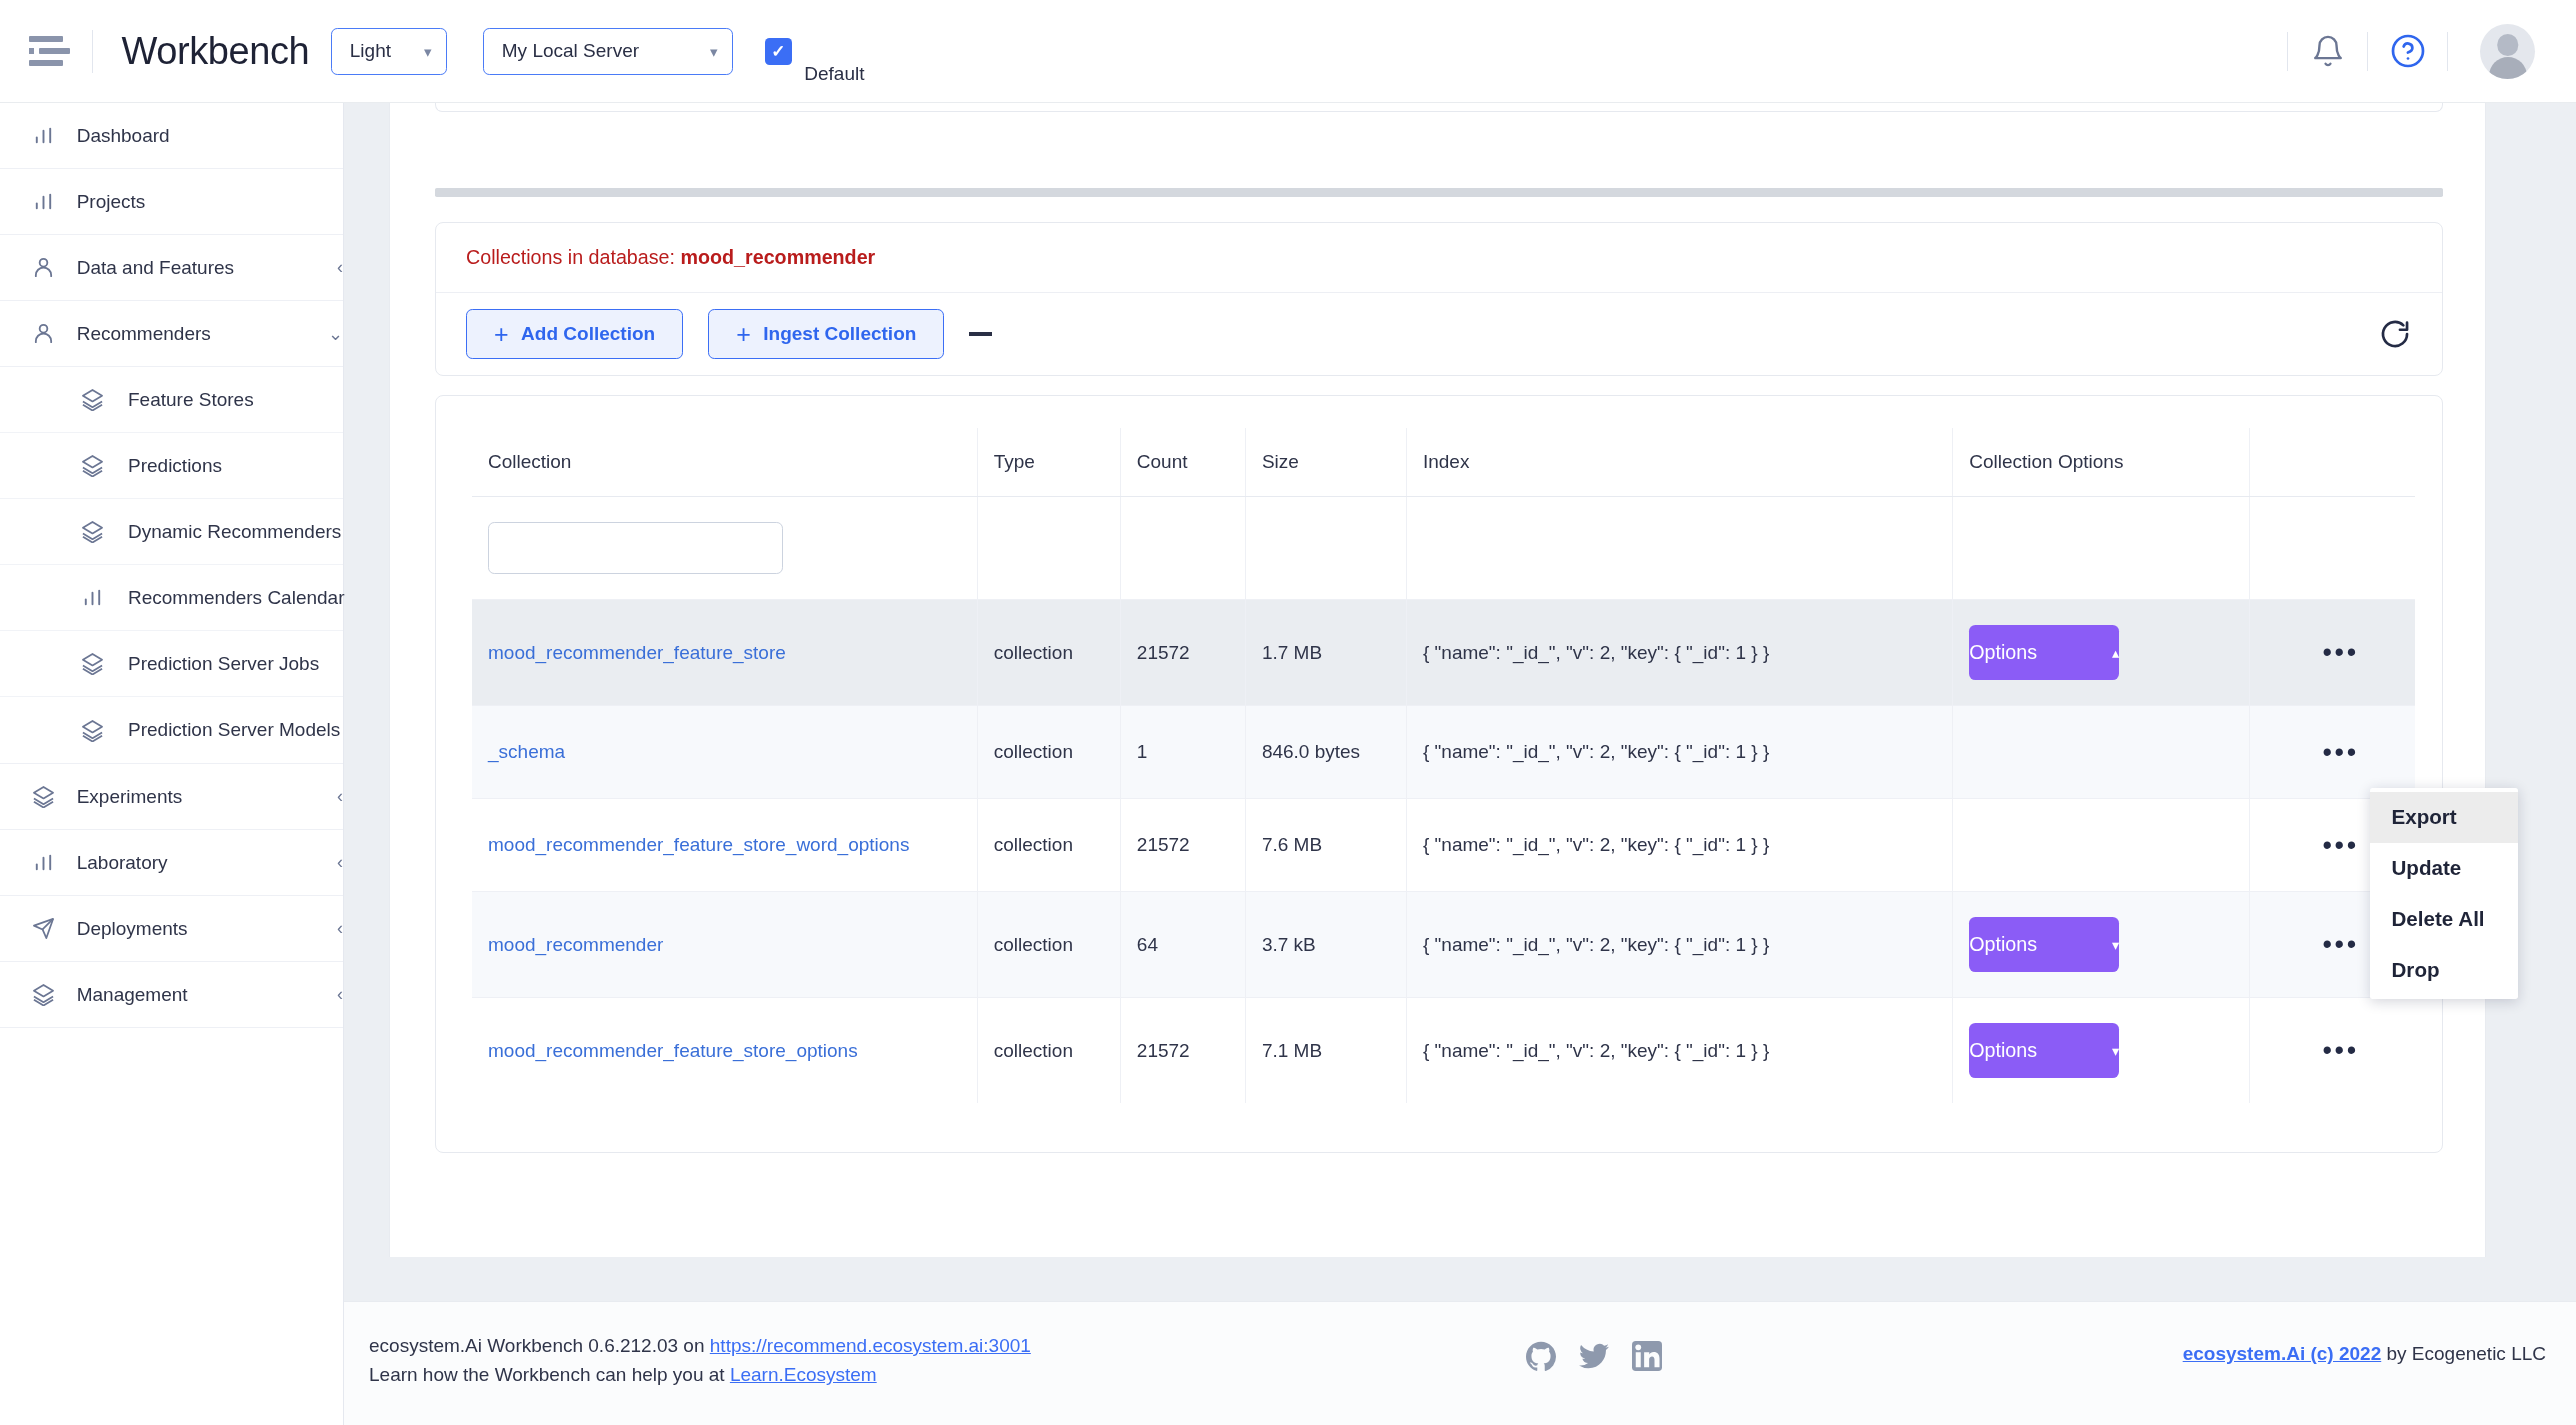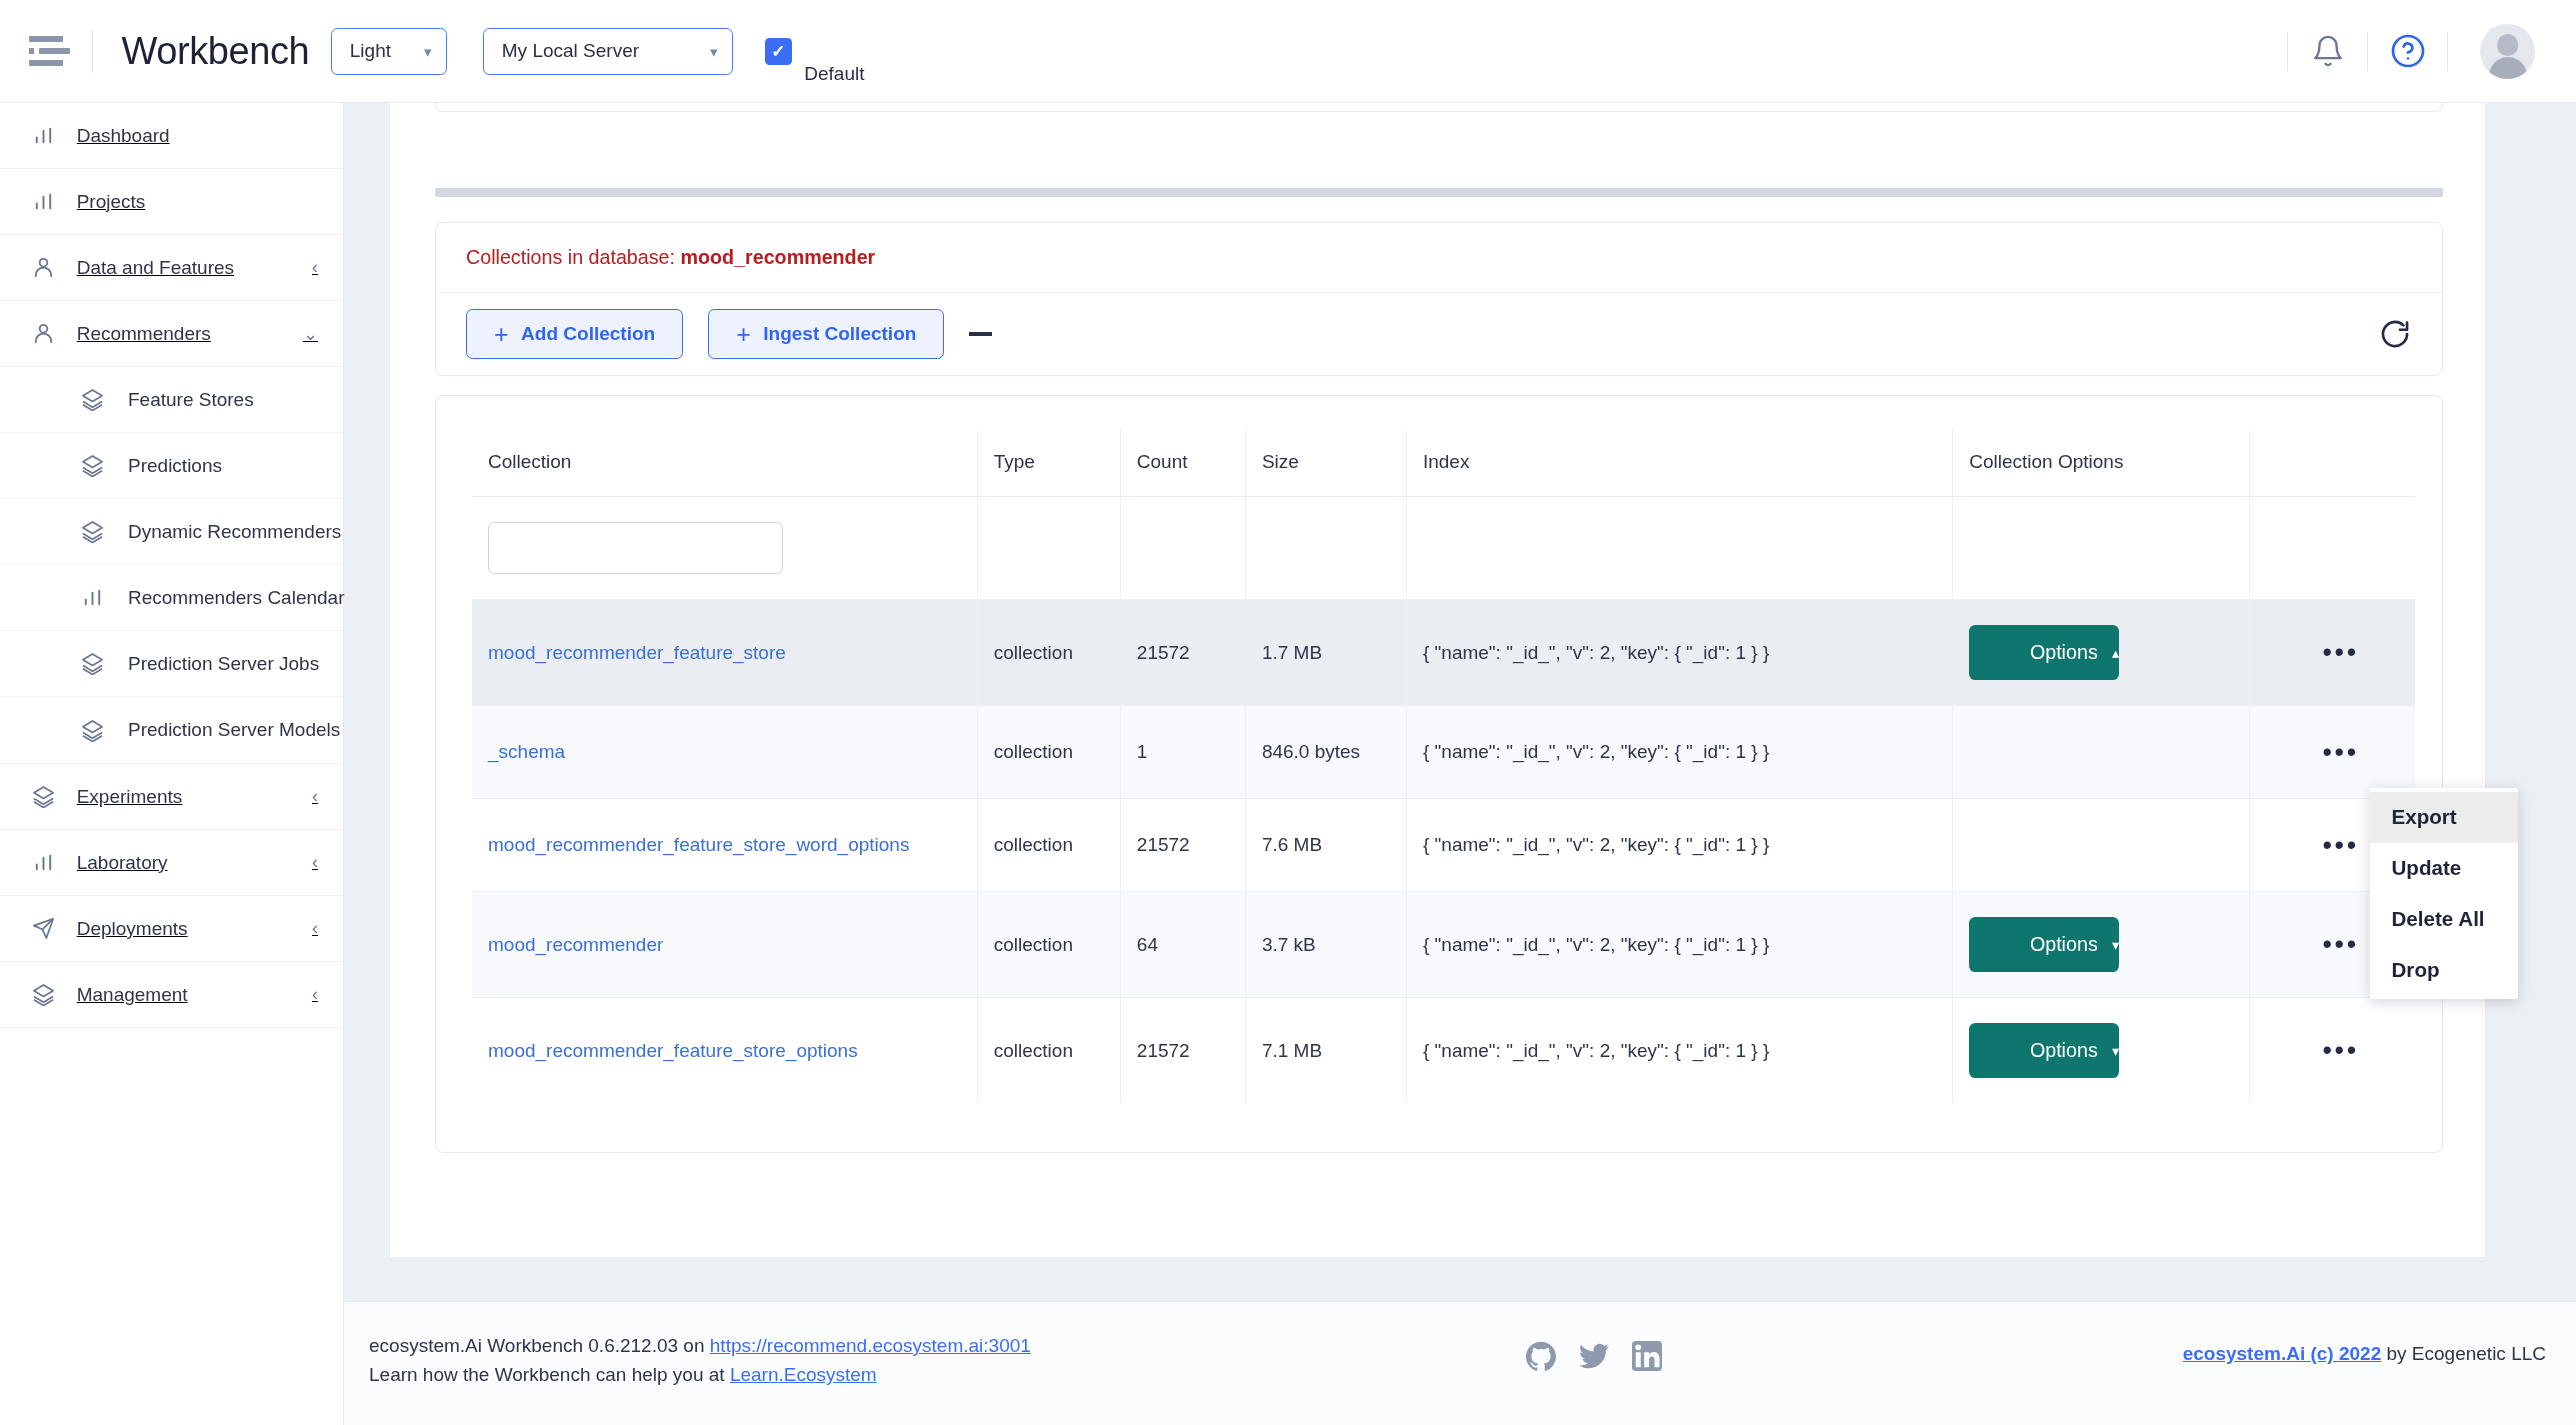--- a/index.html
+++ b/index.html
@@ -73,23 +73,23 @@
   }
 
   
   .sidebar {
     position: absolute; top: 103px; left: 0; width: 344px; height: 1323px;
     background: #ffffff; border-right: 0.9px solid #e5e8ef;
     z-index: 30;
   }
   .nav-item {
     height: 66px; display: flex; align-items: center;
-    padding-left: 30px; padding-right: 25px;
+    padding-left: 30px; 
     border-bottom: 0.9px solid #eef0f5;
-    cursor: pointer; gap: 19.7px; text-decoration: underline;
+    cursor: pointer; gap: 19.7px;
   }
   .nav-item .nav-label { font-size: 19px; color: #2f3449; white-space: nowrap; }
   .nav-item .nav-chev { margin-left: auto; color: #6b7governorate; }
   .nav-chev { margin-left: auto; color: #6b7693; font-size: 18px; }
 
   .sub-item {
     height: 66px; display: flex; align-items: center;
     padding-left: 79px; gap: 22px;
     border-bottom: 0.9px solid #f1f3f7;
     cursor: pointer;
@@ -171,23 +171,23 @@
   .filter-row td { height: 73px; padding: 10.7px 0 10.7px 16px; }
   .filter-input {
     width: 295px; height: 52px; border: 0.9px solid #ccd3df; border-radius: 6.3px;
     background: #fff; outline: none; padding: 0 12.5px; font-size: 18px;
     font-family: "Liberation Sans", sans-serif;
   }
   tr.row-hover td { background: #eaedf1; }
   tr.row-alt td { background: #f7f9fc; }
 
   .opt-btn {
-    width: 150px; height: 55px; background: #0f766e; border-radius: 6.3px;
+    width: 150px; height: 55px; background: #8b5cf6; border-radius: 6.3px;
     color: #fff; font-size: 19.7px; display: flex; align-items: center;
-    justify-content: flex-end; gap: 14.3px; cursor: pointer; border: none;
+    justify-content: space-between; gap: 14.3px; cursor: pointer; border: none;
     font-family: "Liberation Sans", sans-serif;
   }
   .opt-btn .oc { font-size: 14.3px; }
   .dots {
     font-size: 27px; color: #242b45; letter-spacing: 2.7px; cursor: pointer;
     text-align: center; line-height: 1;
   }
 
   .dropdown {
     position: absolute; top: 685px; left: 1980px; width: 148px;

